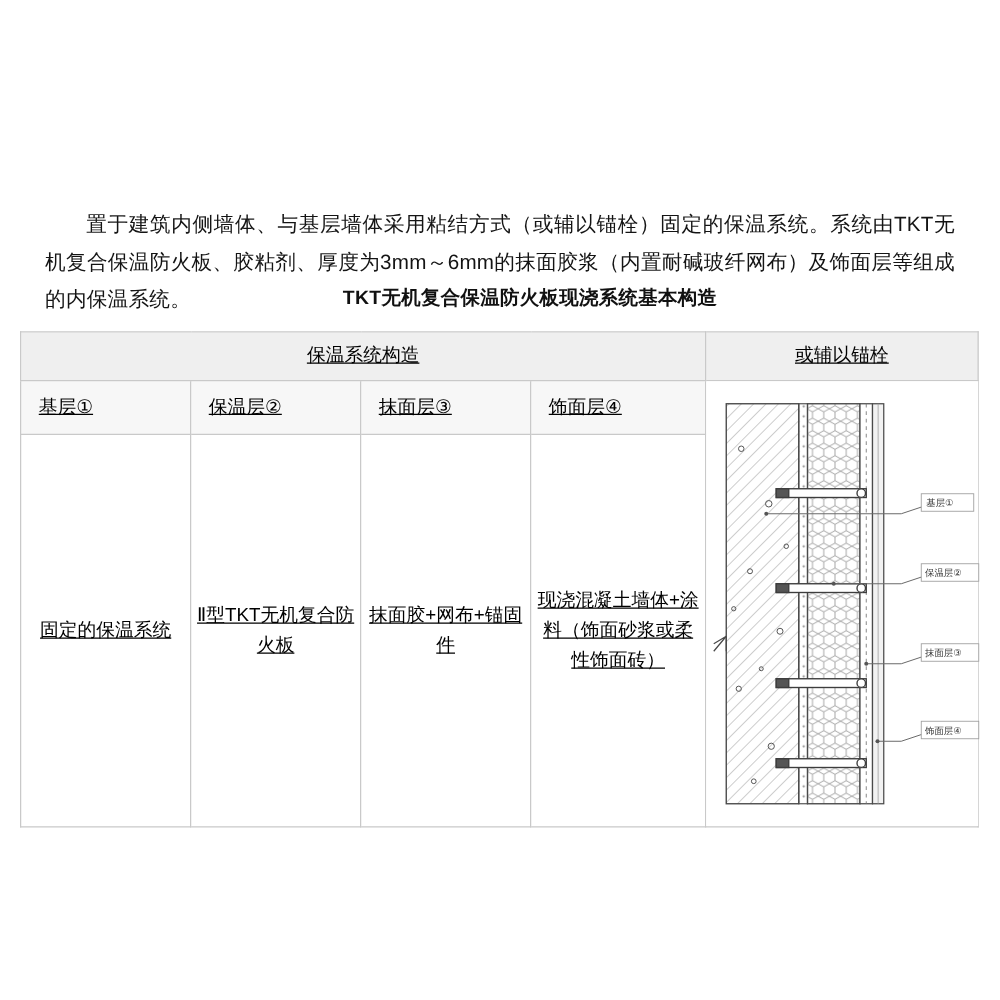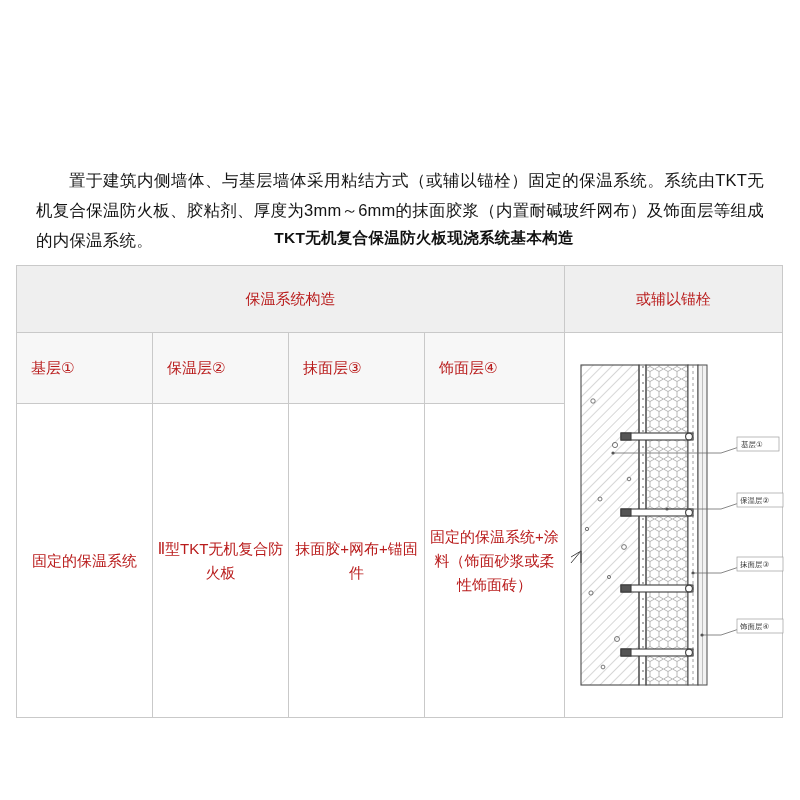--- a/index.html
+++ b/index.html
@@ -56,23 +56,24 @@
     border-collapse: collapse;
     width: 766px;
     height: 392px;
     table-layout: fixed;
   }
   table.ct td {
     border: 1px solid #c9c9c9;
     vertical-align: middle;
     text-align: center;
     font-size: 15px;
-    color: #b91c1c;
-    padding: 16px 4px;
+    color: #000000;
+    padding: 2px 4px;
     line-height: 24px;
+    text-decoration: underline;
   }
   td.grp {
     background: #efefef;
     font-size: 15.5px;
     height: 34px;
   }
   td.sub {
     background: #f7f7f7;
     height: 38px;
     font-size: 15.5px;
@@ -238,19 +239,19 @@
                   <text class="legend-text" x="171" y="280">饰面层④</text>
                 </g>
               </svg>
             </div>
           </td>
         </tr>
         <tr>
           <td class="body">固定的保温系统</td>
           <td class="body">Ⅱ型TKT无机复合防火板</td>
           <td class="body">抹面胶+网布+锚固件</td>
-          <td class="body">固定的保温系统+涂料（饰面砂浆或柔性饰面砖）</td>
+          <td class="body">现浇混凝土墙体+涂料（饰面砂浆或柔性饰面砖）</td>
         </tr>
       </tbody>
     </table>
   </div>
 
 </div>
 
 </body></html>

